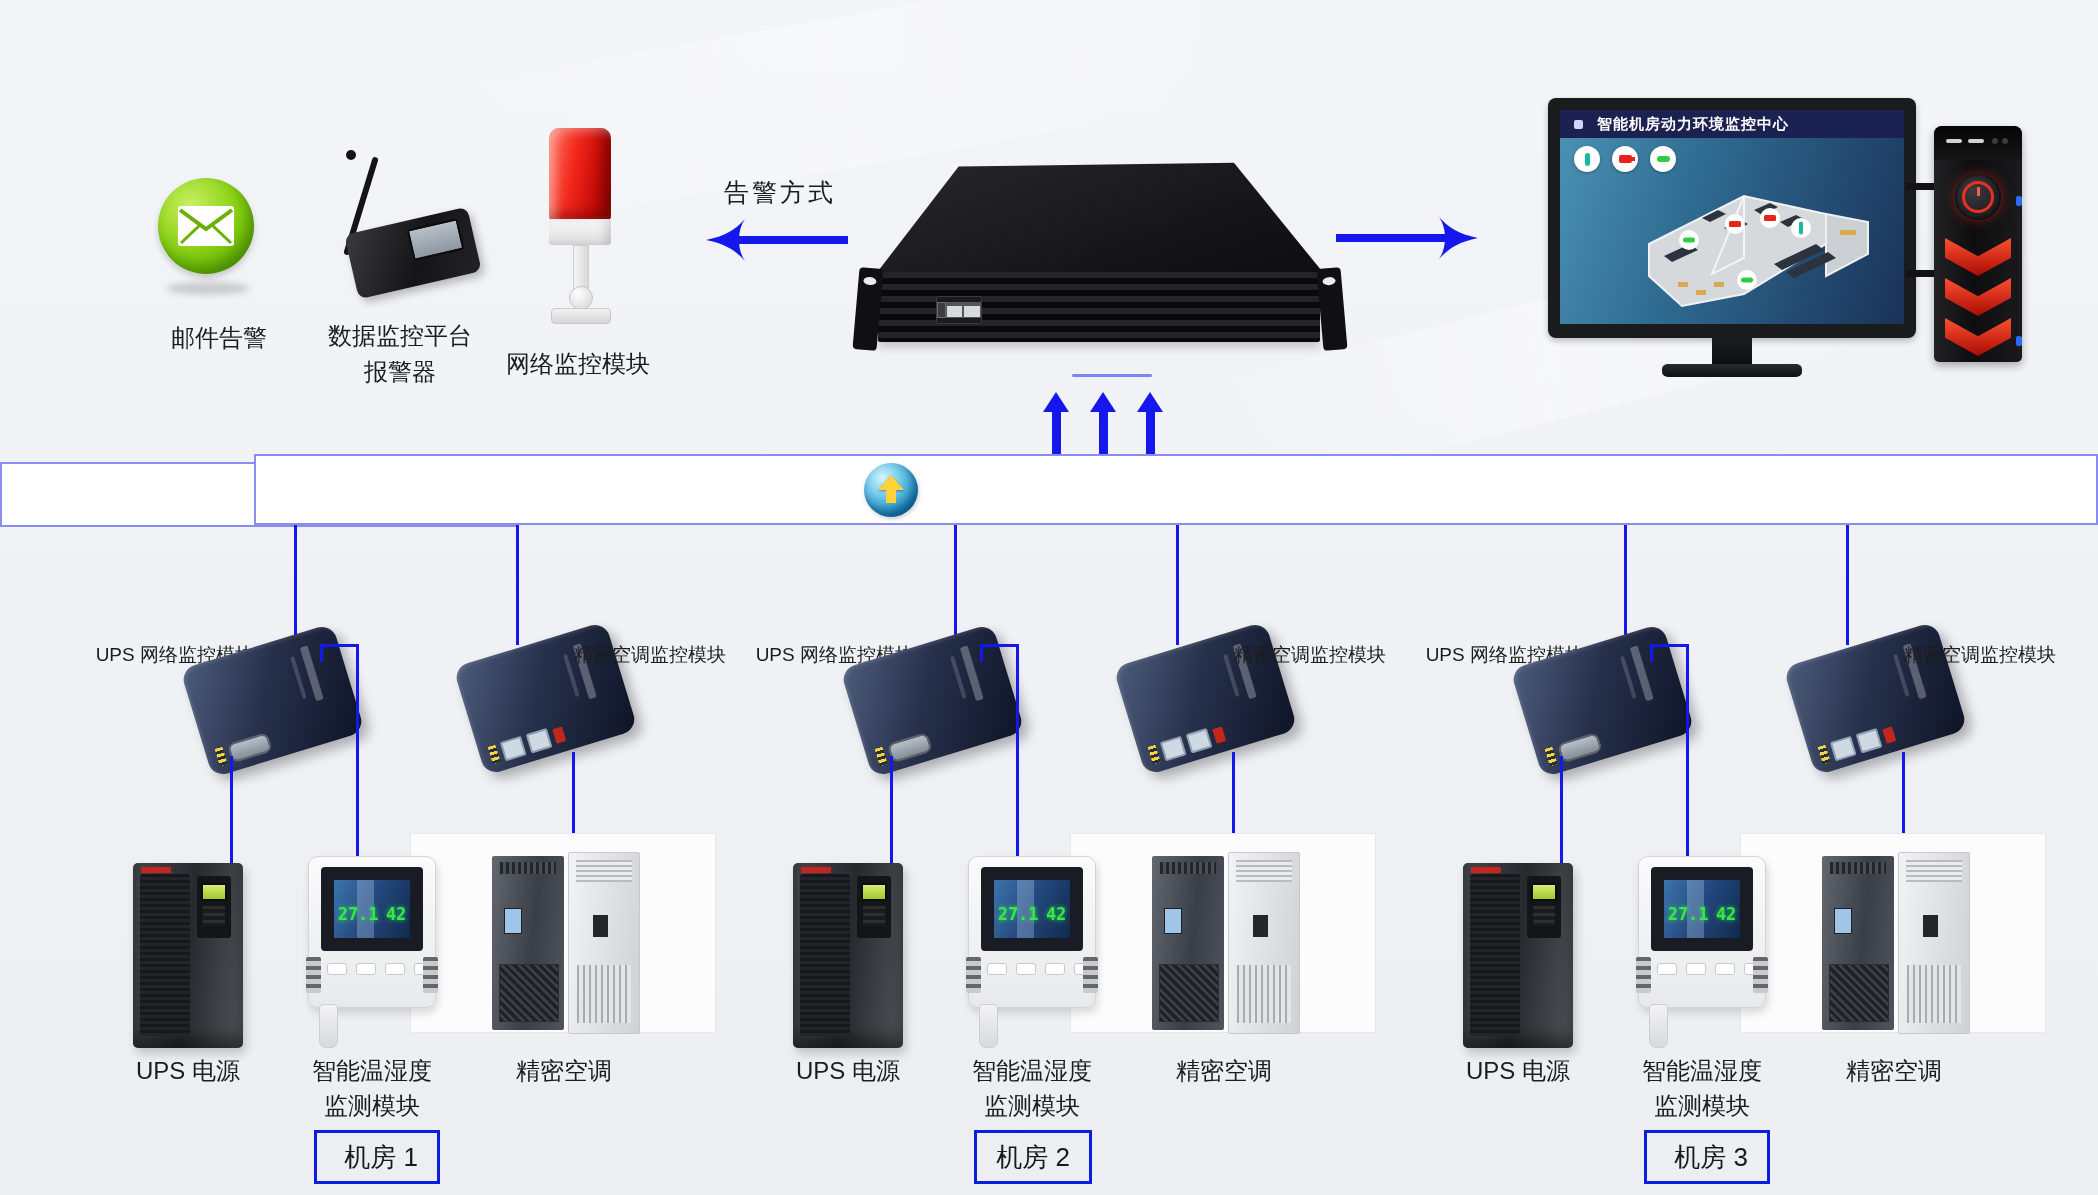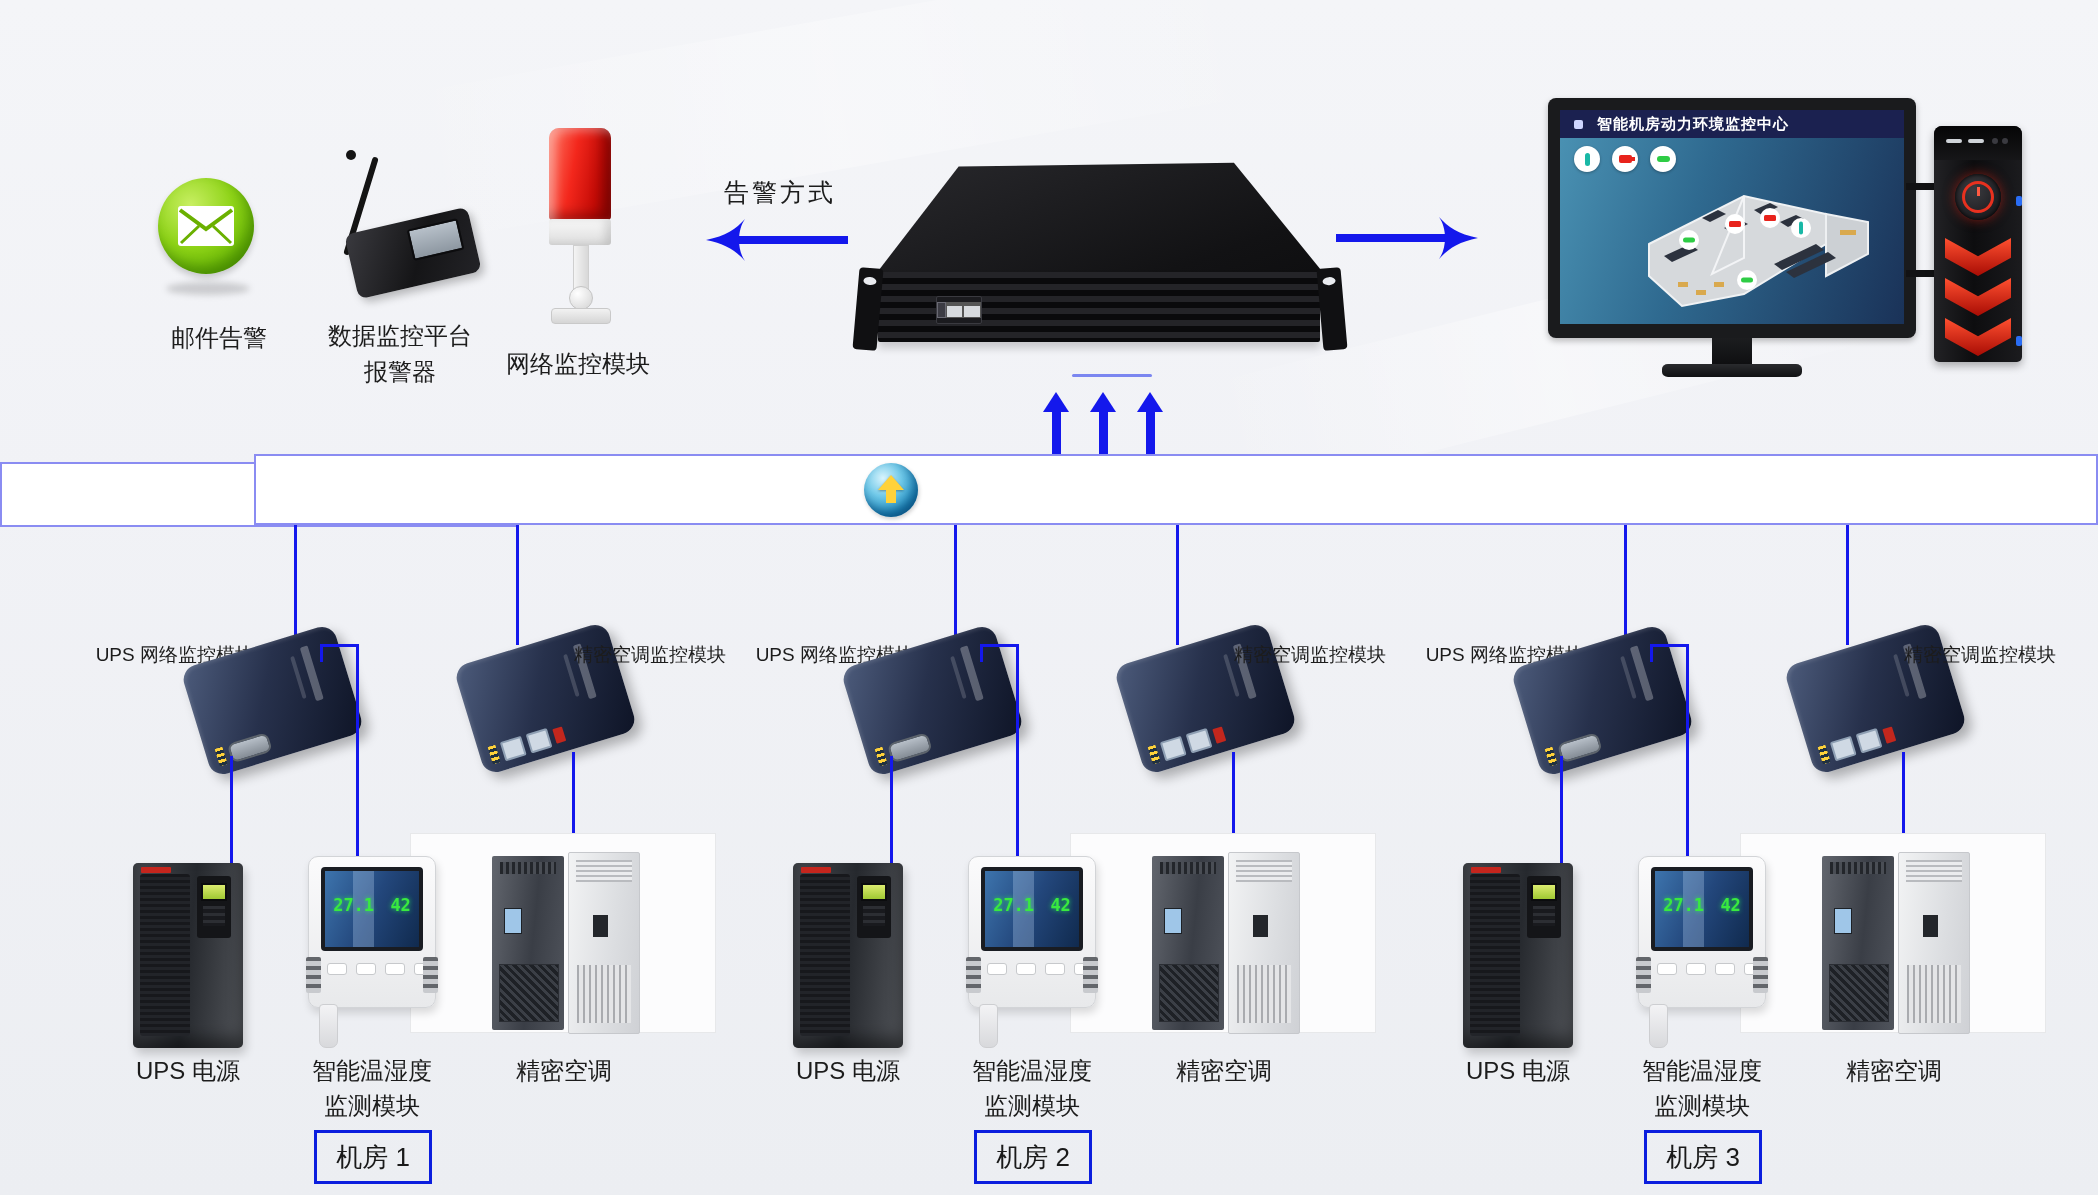--- a/index.html
+++ b/index.html
@@ -97,21 +97,21 @@
     background:linear-gradient(96deg,#46494f 0%,#26292e 50%,#515459 100%);
     box-shadow:inset 0 -10px 16px rgba(0,0,0,.45),3px 6px 10px rgba(0,0,0,.18);}
   .ups-tower .door{position:absolute;left:7px;top:11px;width:50px;height:162px;border-radius:3px;
     background:repeating-linear-gradient(180deg,#17181c 0 3px,#222429 3px 6px);}
   .ups-tower .brand{position:absolute;left:8px;top:4px;width:30px;height:6px;background:#c5251d;border-radius:1px;}
   .ups-tower .panel{position:absolute;right:12px;top:13px;width:34px;height:62px;background:#141518;border-radius:3px;}
   .ups-tower .lcd{margin:7px auto 0;width:22px;height:14px;background:linear-gradient(#dcec70,#9fc832);border:2px solid #0b0c0e;}
   .ups-tower .btns{margin:5px auto 0;width:22px;height:20px;background:repeating-linear-gradient(180deg,#2c2e33 0 3px,#191a1e 3px 7px);}
   .sensor{position:absolute;width:126px;height:150px;background:linear-gradient(180deg,#fbfbfc,#e8e9eb);
     border:1px solid #d2d4d7;border-radius:10px;box-shadow:2px 5px 9px rgba(0,0,0,.14);}
-  .sensor .screen{position:absolute;left:12px;top:10px;width:102px;height:84px;background:#191c22;border-radius:4px;padding:4px;box-sizing:border-box;}
+  .sensor .screen{position:absolute;left:12px;top:10px;width:102px;height:84px;background:#191c22;border-radius:4px;padding:13px;box-sizing:border-box;}
   .sensor .sin{width:100%;height:100%;position:relative;overflow:hidden;
     background:linear-gradient(115deg,#3d74ad 0%,#23477c 50%,#102a4e 100%);}
   .sensor .sin::before{content:'';position:absolute;left:30%;top:0;width:22%;height:100%;background:rgba(190,215,245,.30);}
   .sensor .digits{position:absolute;left:0;right:0;top:24px;display:flex;justify-content:space-around;
     font-family:"DejaVu Sans Mono",monospace;font-weight:bold;font-size:17px;color:#39e93f;text-shadow:0 0 5px rgba(40,255,90,.8);}
   .sensor .btnrow{position:absolute;left:18px;top:106px;display:flex;gap:9px;}
   .sensor .btn{width:18px;height:10px;background:#fff;border:1px solid #c7c9cc;border-radius:3px;}
   .sensor .vent{position:absolute;top:100px;width:15px;height:36px;border-radius:2px;
     background:repeating-linear-gradient(180deg,#63666b 0 4px,#c8cace 4px 9px);}
   .sensor .probe{position:absolute;left:10px;top:147px;width:17px;height:42px;border:1px solid #cdced1;border-radius:4px 4px 7px 7px;background:linear-gradient(#f3f3f5,#d8d9dc);}
@@ -358,21 +358,21 @@
       <div class="vent" style="left:-3px;"></div>
           <div class="vent" style="right:-3px;"></div>
       <div class="probe"></div>
     </div>
 
     <div class="lbl" style="left:96px;top:625px;width:180px;font-size:24px;">UPS 电源</div>
     <div class="lbl" style="left:280px;top:625px;width:180px;font-size:24px;">智能温湿度</div>
     <div class="lbl" style="left:280px;top:660px;width:180px;font-size:24px;">监测模块</div>
     <div class="lbl" style="left:472px;top:625px;width:180px;font-size:24px;">精密空调</div>
 
-    <div class="roombox" style="left:312px;top:700px;width:112px;height:48px;">机房 1</div>
+    <div class="roombox" style="left:312px;top:700px;width:112px;height:48px;padding-left:8px;">机房 1</div>
   </div>
       <div class="room" style="left: 662px;">
     <div class="vline" style="left:292px;top:95px;height:122px;"></div>
     <div class="vline" style="left:514px;top:95px;height:120px;"></div>
 
     <div class="lbl" style="left:40px;top:212px;width:212px;font-size:19px;text-align:right;">UPS 网络监控模块</div>
     <div class="mod" style="left:183px;top:208px;">
       <div class="body">
             <div class="tag"></div>
             <div class="tag2"></div>
@@ -526,16 +526,16 @@
       <div class="vent" style="left:-3px;"></div>
           <div class="vent" style="right:-3px;"></div>
       <div class="probe"></div>
     </div>
 
     <div class="lbl" style="left:96px;top:625px;width:180px;font-size:24px;">UPS 电源</div>
     <div class="lbl" style="left:280px;top:625px;width:180px;font-size:24px;">智能温湿度</div>
     <div class="lbl" style="left:280px;top:660px;width:180px;font-size:24px;">监测模块</div>
     <div class="lbl" style="left:472px;top:625px;width:180px;font-size:24px;">精密空调</div>
 
-    <div class="roombox" style="left:312px;top:700px;width:112px;height:48px;">机房 3</div>
+    <div class="roombox" style="left:312px;top:700px;width:112px;height:48px;padding-left:8px;">机房 3</div>
   </div>
     </div>
 </div>
 
 </body></html>

